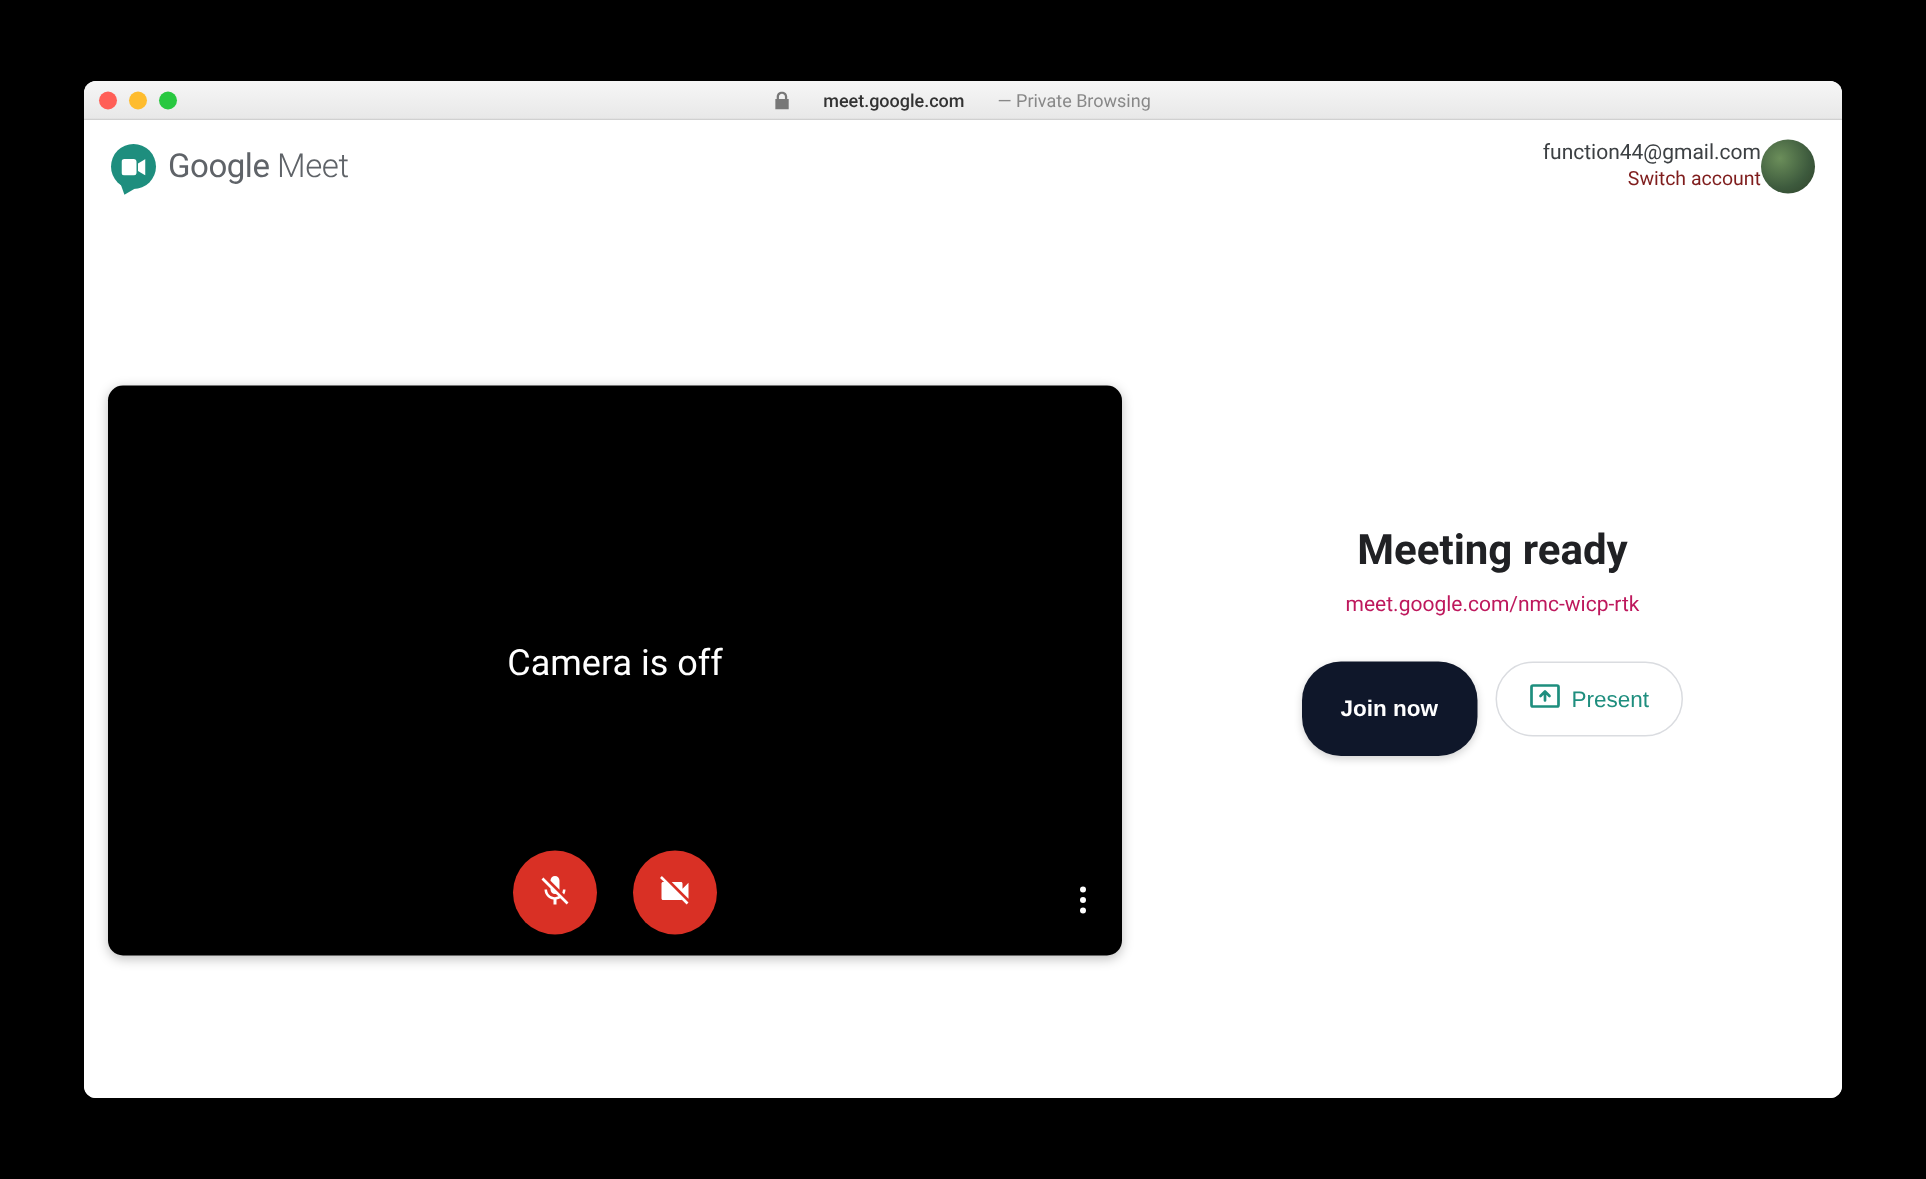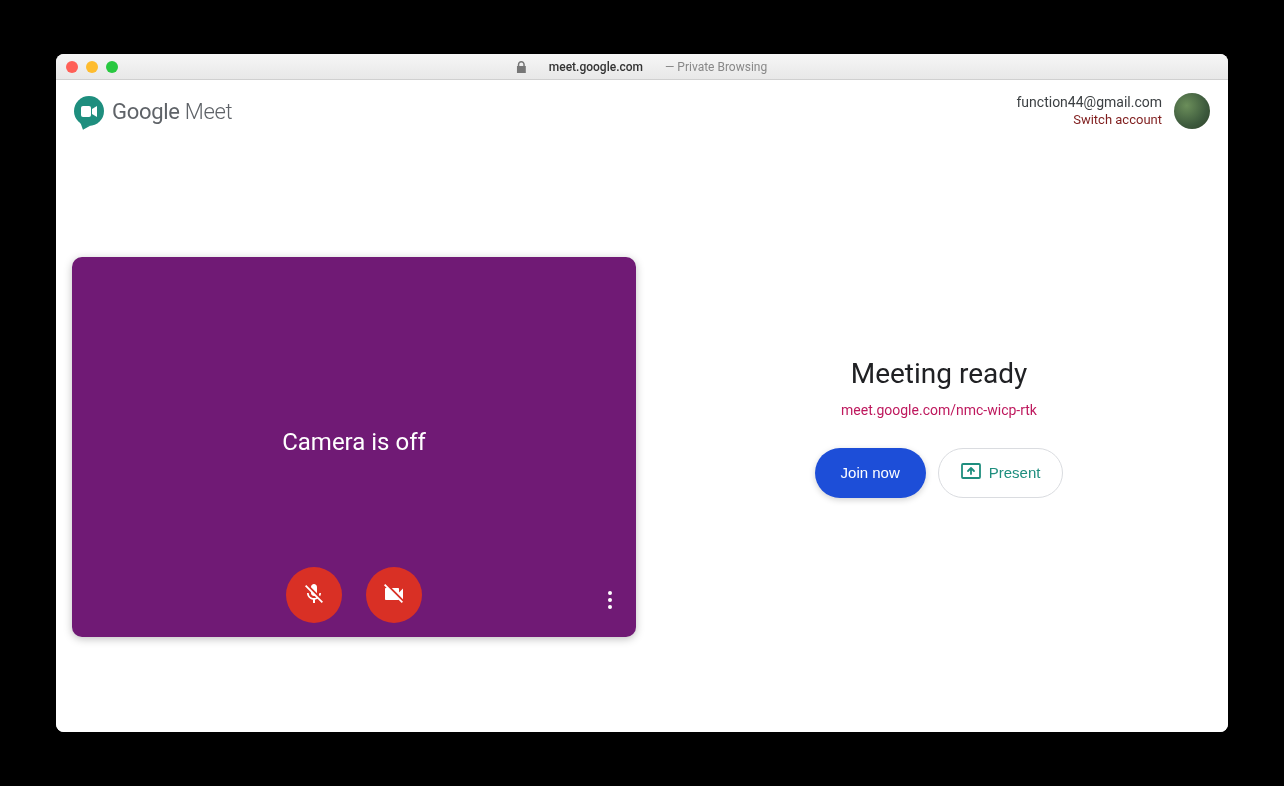--- a/index.html
+++ b/index.html
@@ -114,21 +114,20 @@
     }
     .logo-text .light {
       font-weight: 400;
     }
     .logo-text .thin {
       font-weight: 300;
     }
     .account-area {
       display: flex;
       align-items: center;
-      gap: 12px;
       justify-content: center;
     }
     .account-text {
       text-align: right;
       font-size: 14px;
       color: #3c4043;
       line-height: 1.3;
     }
     .account-email {
       color: #3c4043;
@@ -145,23 +144,23 @@
       background: radial-gradient(circle at 35% 35%, #6b8e5a, #3d5a3d 60%, #2d4028);
     }
     .main-area {
       flex: 1;
       display: flex;
       align-items: center;
       padding: 0 16px 40px 16px;
       gap: 30px;
     }
     .video-preview {
-      width: 564px;
+      width: 676px;
       height: 380px;
-      background: #701a75;
+      background: #000000;
       border-radius: 10px;
       position: relative;
       display: flex;
       align-items: center;
       justify-content: center;
       box-shadow: 0 2px 8px rgba(0,0,0,0.25);
       margin-top: 60px;
       flex-shrink: 0;
     }
     .camera-status {
@@ -210,42 +209,42 @@
     .join-panel {
       flex: 1;
       display: flex;
       flex-direction: column;
       align-items: center;
       justify-content: center;
       margin-top: 20px;
     }
     .meeting-title {
       font-size: 28px;
-      font-weight: 400;
+      font-weight: 700;
       color: #202124;
       margin-bottom: 12px;
     }
     .meeting-url {
       font-size: 14px;
       color: #be185d;
       margin-bottom: 30px;
     }
     .button-row {
       display: flex;
       gap: 12px;
     }
     .join-btn {
-      background: #1d4ed8;
+      background: #0f172a;
       color: #fff;
       border: none;
       border-radius: 26px;
       padding: 0 26px;
-      height: 50px;
+      height: 63px;
       font-size: 15px;
-      font-weight: 400;
+      font-weight: 700;
       cursor: pointer;
       display: flex;
       align-items: center;
       box-shadow: 0 2px 6px rgba(0,0,0,0.18);
     }
     .present-btn {
       background: #fff;
       color: #1e8e7e;
       border: 1px solid #dadce0;
       border-radius: 26px;

